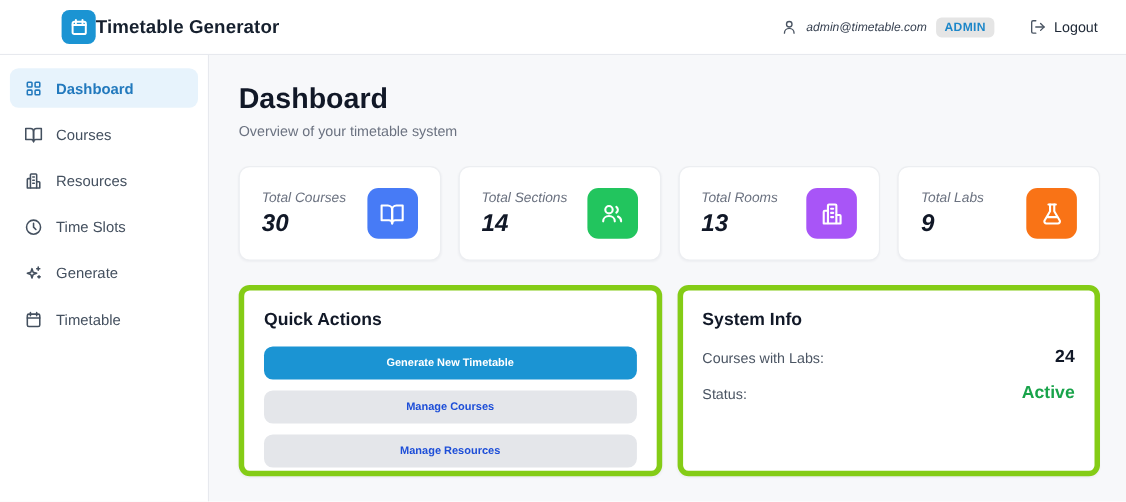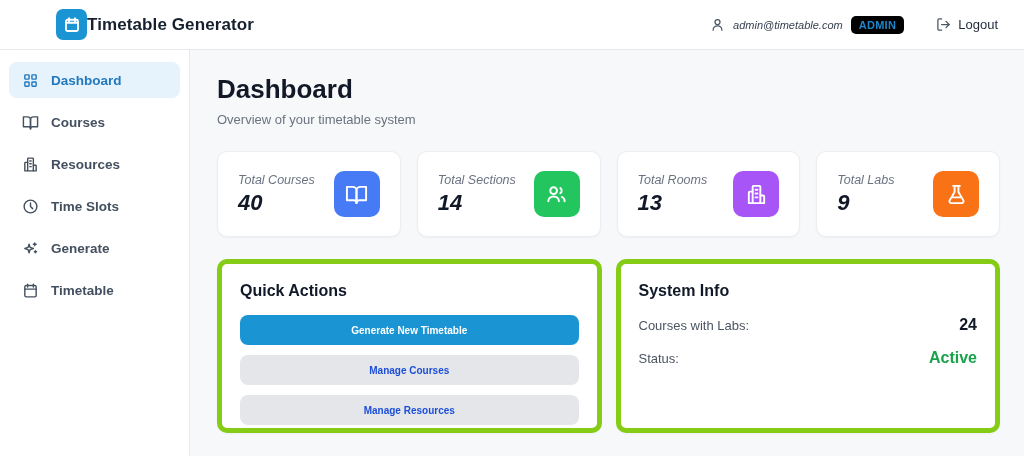--- a/index.html
+++ b/index.html
@@ -18,34 +18,34 @@
   .logo-tile {
     width:31px; height:31px; border-radius:7px; background:#1b94d3;
     display:flex; align-items:center; justify-content:center; margin-left:32px;
   }
   .logo-tile svg { width:18px; height:18px; stroke:#ffffff; }
   .app-title { font-size:17px; font-weight:700; color:#16202e; letter-spacing:.1px; }
   .header-right { margin-left:auto; display:flex; align-items:center; gap:8px; }
   .user-icon svg, .logout-icon svg { width:15px; height:15px; stroke:#4b5563; display:block; }
   .user-email { font-size:11px; color:#374151;font-style:italic; }
   .role-badge {
-    background:#000000; color:#1d87c9; font-size:11px; font-weight:700;
+    background:#e5e5e5; color:#1d87c9; font-size:11px; font-weight:700;
     padding:3px 8px; border-radius:5px; letter-spacing:.3px;
   }
   .logout-btn { display:flex; align-items:center; gap:7px; margin-left:24px; cursor:pointer; background:none; border:none; }
   .logout-label { font-size:13px; color:#1f2937; }
   
   .body-wrap { flex:1; display:flex; min-height:0; }
   .sidebar {
     width:190px; flex:0 0 190px; background:#ffffff;
     border-right:1px solid #e7e9ee; padding:12px 9px 0 9px;
   }
   .side-item {
     height:36px; margin-bottom:6px; display:flex; align-items:center; gap:12px;
-    padding:0 13px; border-radius:8px; color:#44505f; font-size:13.5px; font-weight:700;
+    padding:0 13px; border-radius:8px; color:#44505f; font-size:13.5px; font-weight:400;
     cursor:pointer;
   }
   .side-item svg { width:17px; height:17px; stroke:currentColor; flex:0 0 17px; }
   .side-item.active { background:#e7f3fc; color:#2279bd; font-weight:600; }
   
   .main { flex:1; background:#f7f8fa; padding:24px 24px 0 27px; overflow:hidden; }
   .page-title { font-size:26px; font-weight:800; color:#111827; }
   .page-subtitle { font-size:13px; color:#6b7280; margin-top:7px; }
   .stats-row { display:flex; gap:16px; margin-top:24px; }
   .stat-card {
@@ -162,21 +162,21 @@
   </div>
 
   <div class="main">
     <div class="page-title">Dashboard</div>
     <div class="page-subtitle">Overview of your timetable system</div>
 
     <div class="stats-row">
       <div class="stat-card">
         <div>
           <div class="stat-label">Total Courses</div>
-          <div class="stat-value">40</div>
+          <div class="stat-value">30</div>
         </div>
         <div class="stat-tile" style="background-color: rgb(71, 123, 246);">
           <svg viewBox="0 0 24 24" fill="none" stroke-width="2" stroke-linecap="round" stroke-linejoin="round">
             <path d="M2 4h6a4 4 0 0 1 4 4v13a3 3 0 0 0-3-3H2z"></path>
               <path d="M22 4h-6a4 4 0 0 0-4 4v13a3 3 0 0 1 3-3h7z"></path>
           </svg>
         </div>
       </div>
       <div class="stat-card">
         <div>

